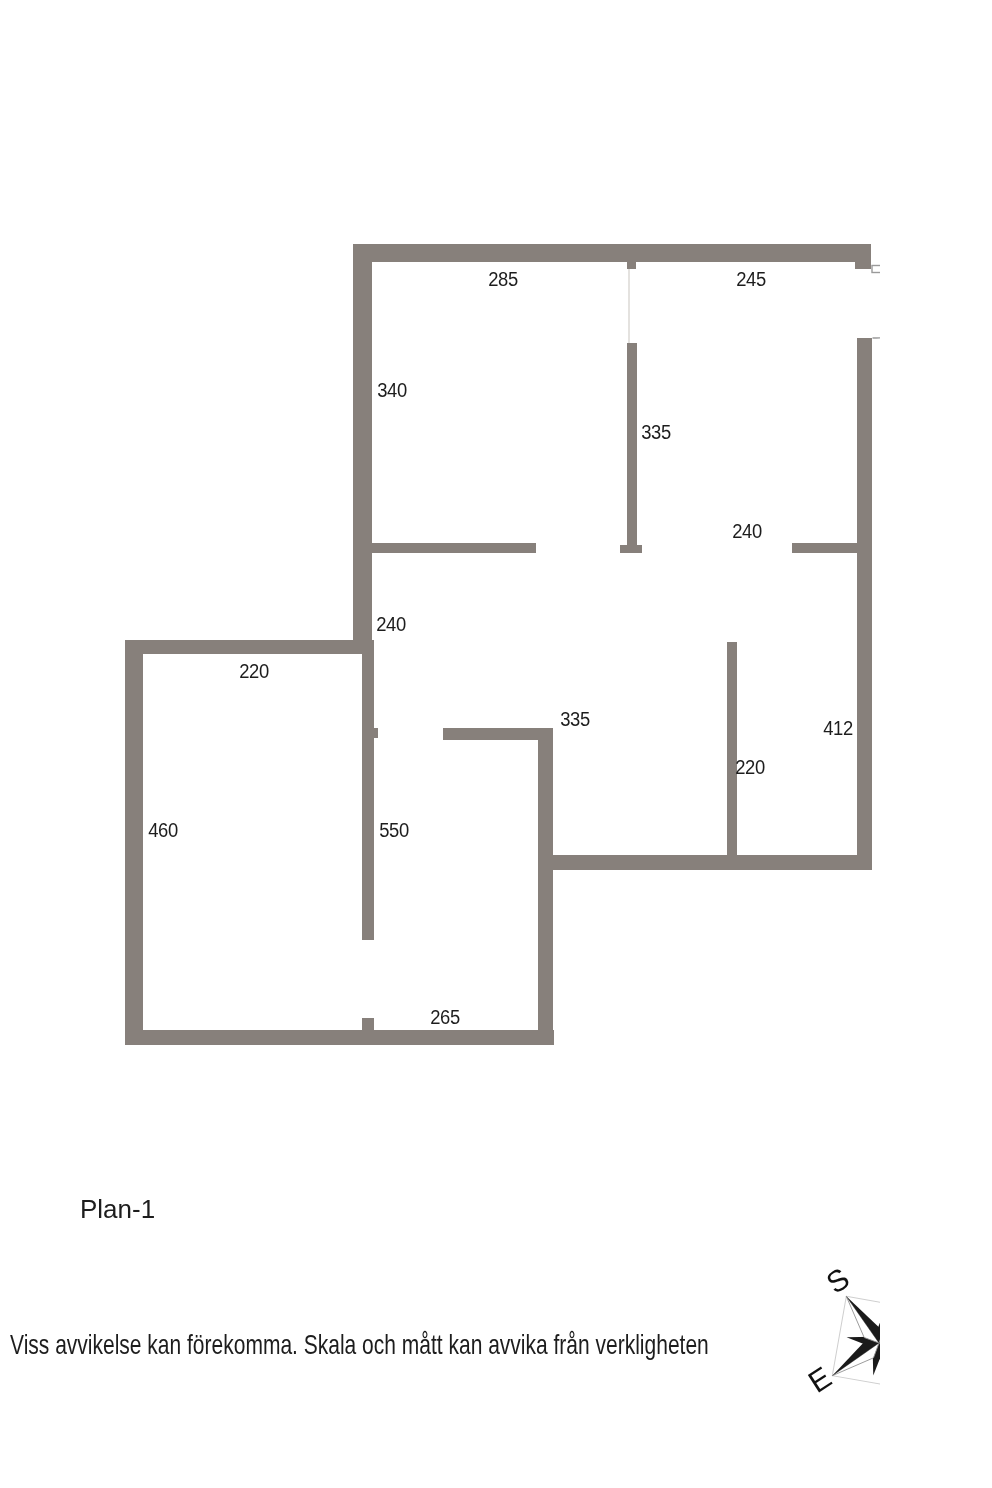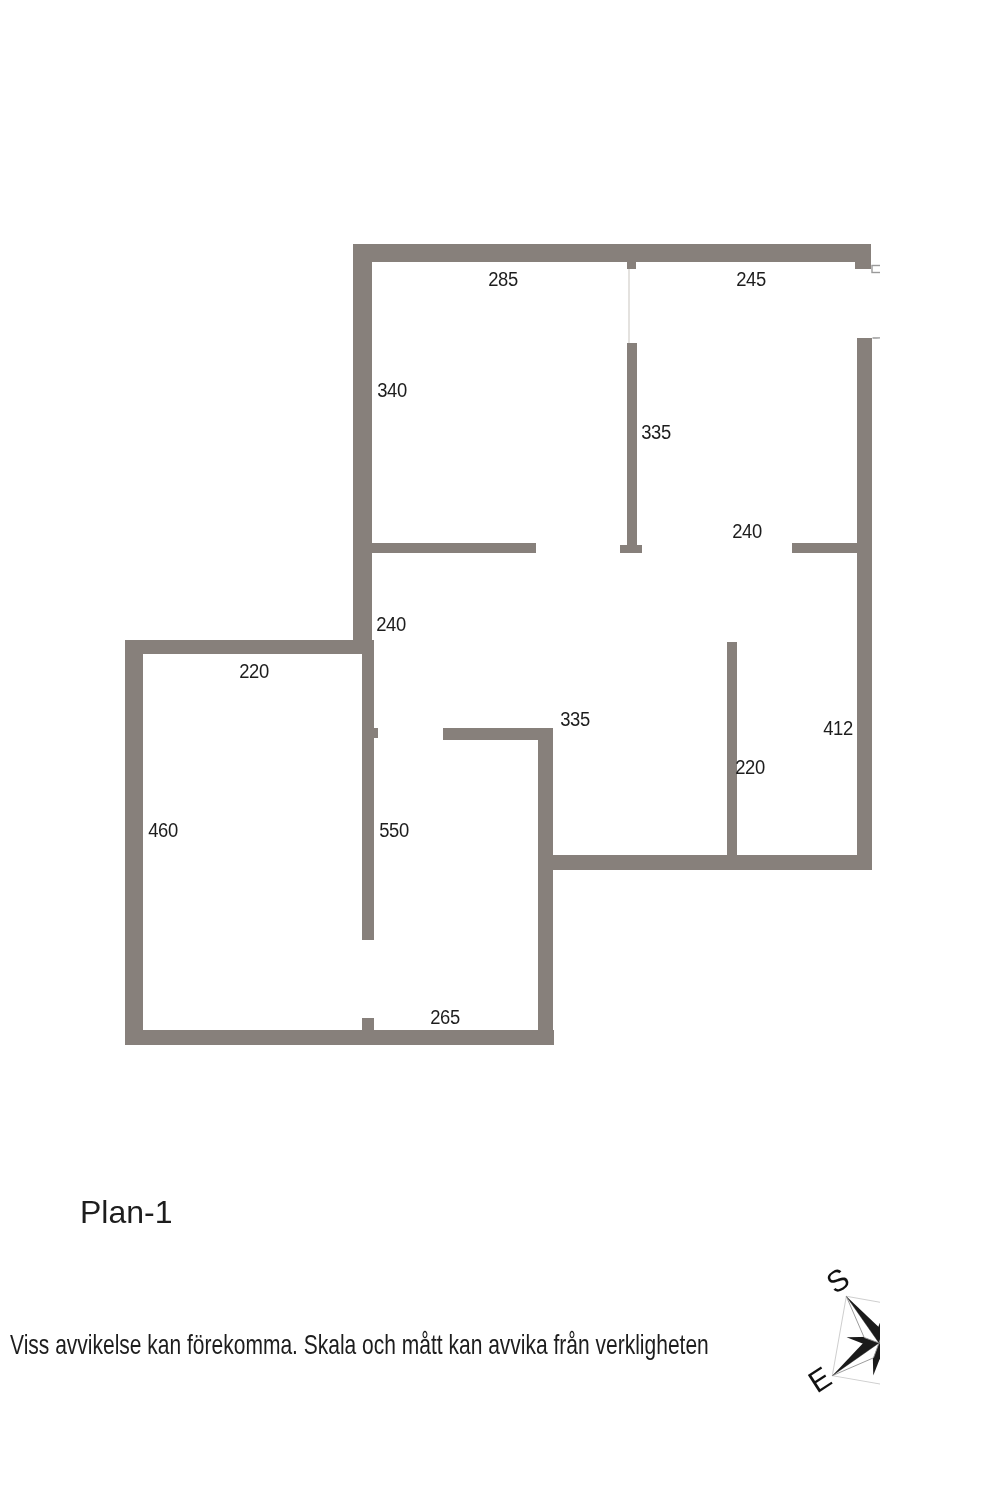--- a/index.html
+++ b/index.html
@@ -24,21 +24,21 @@
     transform: translate(-50%, -50%) scaleX(0.92);
     font-size: 20px;
     letter-spacing: -0.4px;
     color: var(--text, #1d1d1d);
     white-space: nowrap;
   }
   .plan-title {
     position: absolute;
     left: 80px;
     top: 1194px;
-    font-size: 32px;
+    font-size: 26px;
     color: var(--text, #1d1d1d);
     white-space: nowrap;
   }
   .disclaimer {
     position: absolute;
     left: 10px;
     top: 1328px;
     font-size: 28px;
     line-height: 34px;
     color: var(--text, #1d1d1d);

